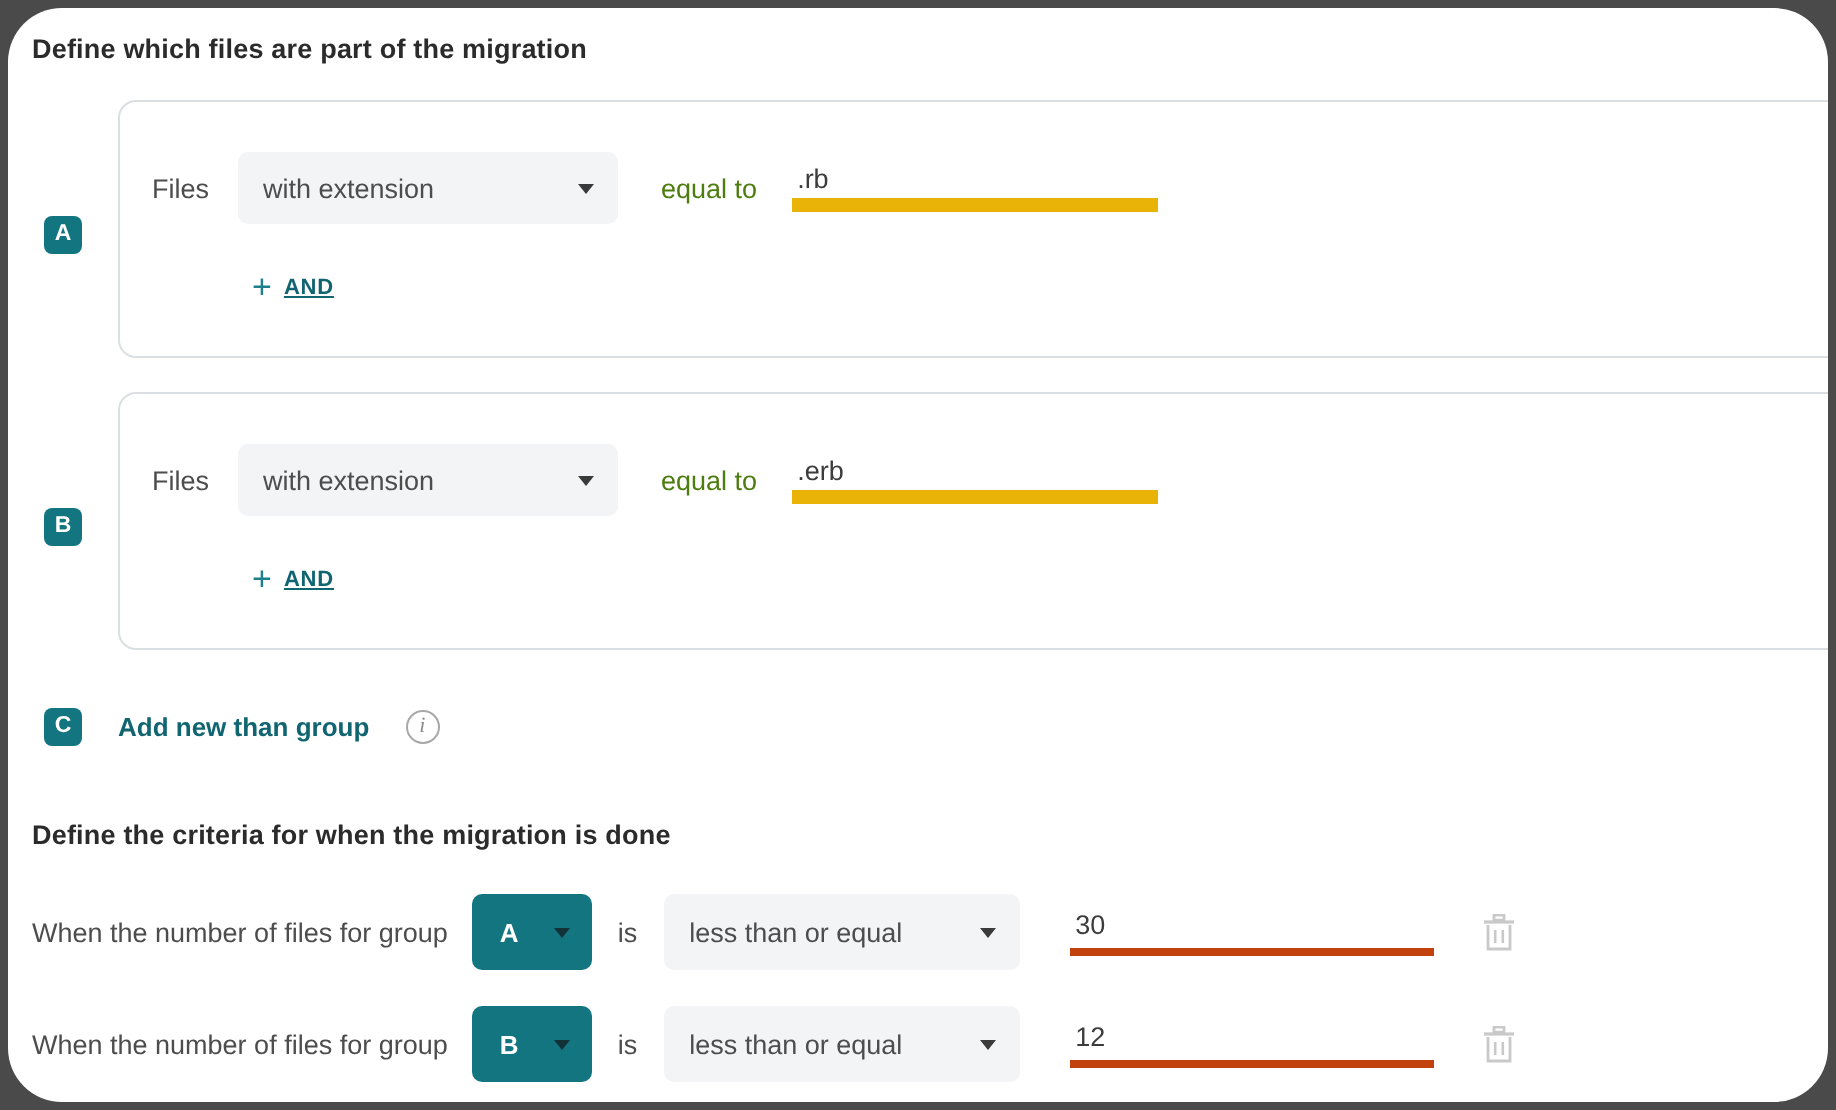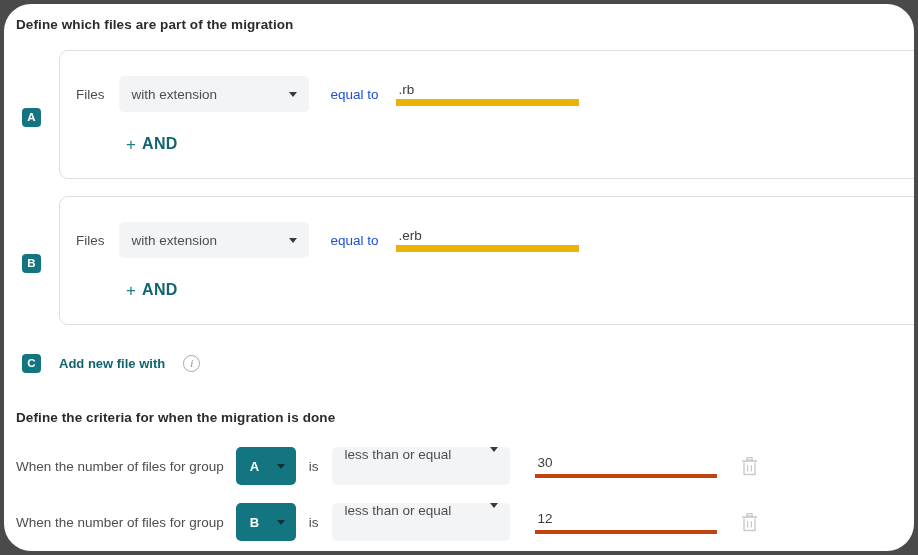--- a/index.html
+++ b/index.html
@@ -113,21 +113,21 @@
     right: 12px;
     width: 0;
     height: 0;
     border-left: 4.5px solid transparent;
     border-right: 4.5px solid transparent;
     border-top: 5.5px solid #3a3a3a;
   }
 
   .eq-label {
     font-size: 13.5px;
-    color: #1d4ed8;
+    color: #4d7c0f;
     margin-left: 22px;
     margin-right: 17px;
   }
 
   .underline-input {
     width: 183px;
     height: 24px;
     border: none;
     border-bottom: 7px solid #eab308;
     background: transparent;
@@ -148,24 +148,25 @@
     cursor: pointer;
   }
   .and-plus {
     font-size: 17px;
     line-height: 1;
     font-weight: 400;
     margin-right: 6px;
     color: #1f7f8c;
   }
   .and-text {
-    font-size: 16px;
+    font-size: 11px;
     font-weight: bold;
     letter-spacing: 0.4px;
     color: #106571;
+    text-decoration: underline;
   }
 
   
   #add-group-row {
     position: absolute;
     left: 0;
     top: 350px;
     display: flex;
     align-items: center;
   }
@@ -241,21 +242,21 @@
     color: #4d4d4d;
     margin: 0 13px;
   }
 
   .op-select {
     width: 178px;
     height: 38px;
     background: #f2f4f5;
     border-radius: 5px;
     display: flex;
-    align-items: flex-start;
+    align-items: center;
     padding-left: 13px;
     position: relative;
     cursor: pointer;
   }
   .op-select .select-value {
     font-size: 13.5px;
     color: #4d4d4d;
   }
 
   .num-input {
@@ -332,21 +333,21 @@
 
       <div class="and-button">
         <span class="and-plus">+</span>
         <span class="and-text">AND</span>
       </div>
     </div>
   </div>
 
   <div id="add-group-row">
     <div class="group-badge">C</div>
-    <span id="add-group-label">Add new file with</span>
+    <span id="add-group-label">Add new than group</span>
     <span class="info-icon">i</span>
   </div>
 
   <div class="section-heading" id="heading-criteria">Define the criteria for when the migration is done</div>
 
   <div class="criteria-row" id="criteria-row-0">
     <span class="criteria-text">When the number of files for group</span>
 
     <div class="group-select">
       <span class="gs-letter">A</span>

